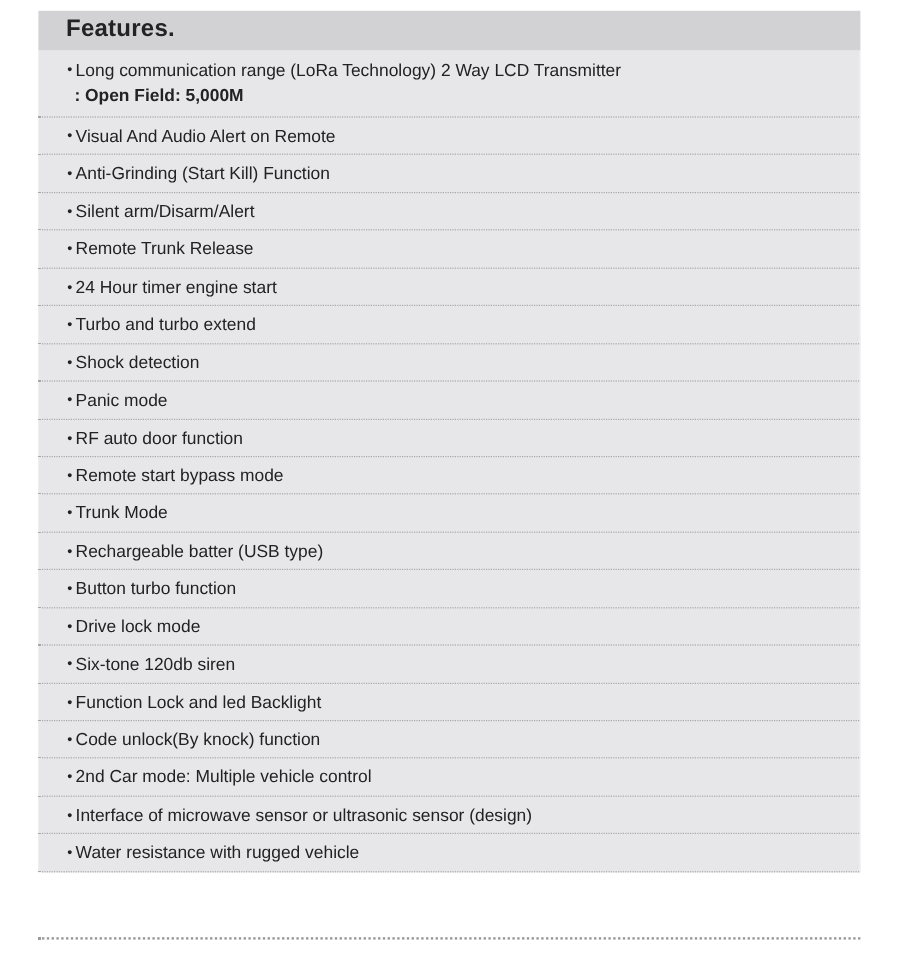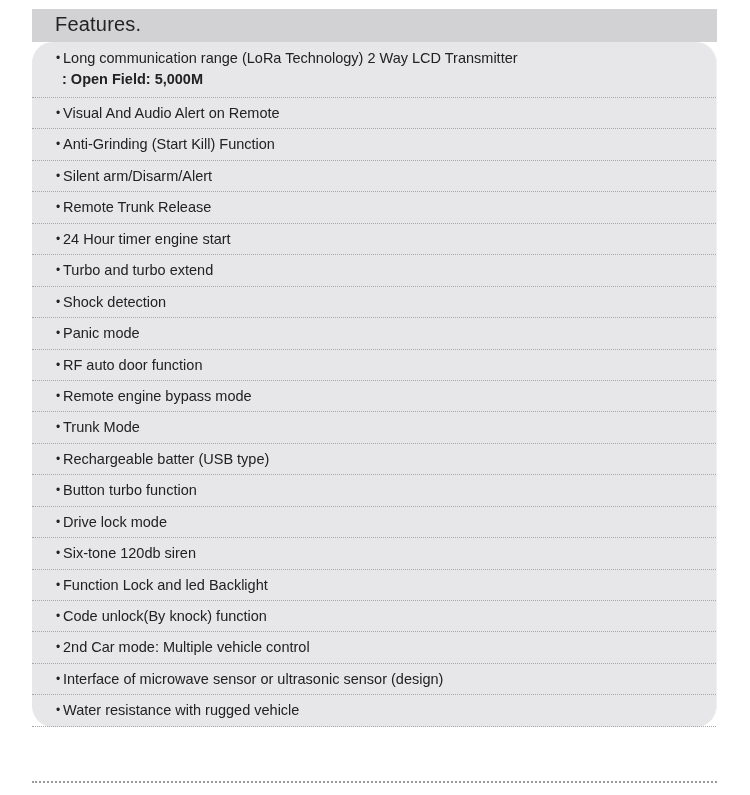--- a/index.html
+++ b/index.html
@@ -1,23 +1,23 @@
 <!DOCTYPE html>
 <html><head>
 <meta charset="utf-8">
 <style>
   html, body { margin: 0; padding: 0; background: #ffffff; }
   body { width: 750px; height: 795px; position: relative; overflow: hidden;
          font-family: "Liberation Sans", sans-serif; color: #222222; }
   .panel { position: absolute; left: 32px; top: 9px; width: 685px; }
   .header { height: 33px; background: #d2d2d4; position: relative; }
   .header-title { position: absolute; left: 23px; top: 4px; font-size: 20px;
-                  font-weight: normal; color: #232323; letter-spacing: 0.2px; }
+                  font-weight: bold; color: #232323; letter-spacing: 0.2px; }
   .list { background: #e7e6e8; margin: 0; padding: 0; list-style: none;
-          border-right: 1px solid #f0f0f0; border-radius: 21px; }
+          border-right: 1px solid #f0f0f0; }
   .item { position: relative; height: 31.45px; box-sizing: border-box;
           border-bottom: 1px dotted #a7a7a9; font-size: 14.5px;
           line-height: 31px; padding-left: 24px; white-space: nowrap; }
   .item.first { height: 56px; line-height: 21px; padding-top: 6px; }
   .bullet { display: inline-block; width: 7px; font-size: 12px; vertical-align: 1px; }
   .sub { display: block; padding-left: 6px; font-weight: bold; }
   .rule { position: absolute; left: 32px; top: 781px; width: 685px;
           border-top: 2px dotted #9a9a9c; height: 0; }
 </style>
 </head>
@@ -31,21 +31,21 @@
     <li class="item first"><span class="bullet">•</span><span>Long communication range (LoRa Technology) 2 Way LCD Transmitter</span><span class="sub">: Open Field: 5,000M</span></li>
     <li class="item"><span class="bullet">•</span><span>Visual And Audio Alert on Remote</span></li>
     <li class="item"><span class="bullet">•</span><span>Anti-Grinding (Start Kill) Function</span></li>
     <li class="item"><span class="bullet">•</span><span>Silent arm/Disarm/Alert</span></li>
     <li class="item"><span class="bullet">•</span><span>Remote Trunk Release</span></li>
     <li class="item"><span class="bullet">•</span><span>24 Hour timer engine start</span></li>
     <li class="item"><span class="bullet">•</span><span>Turbo and turbo extend</span></li>
     <li class="item"><span class="bullet">•</span><span>Shock detection</span></li>
     <li class="item"><span class="bullet">•</span><span>Panic mode</span></li>
     <li class="item"><span class="bullet">•</span><span>RF auto door function</span></li>
-    <li class="item"><span class="bullet">•</span><span>Remote engine bypass mode</span></li>
+    <li class="item"><span class="bullet">•</span><span>Remote start bypass mode</span></li>
     <li class="item"><span class="bullet">•</span><span>Trunk Mode</span></li>
     <li class="item"><span class="bullet">•</span><span>Rechargeable batter (USB type)</span></li>
     <li class="item"><span class="bullet">•</span><span>Button turbo function</span></li>
     <li class="item"><span class="bullet">•</span><span>Drive lock mode</span></li>
     <li class="item"><span class="bullet">•</span><span>Six-tone 120db siren</span></li>
     <li class="item"><span class="bullet">•</span><span>Function Lock and led Backlight</span></li>
     <li class="item"><span class="bullet">•</span><span>Code unlock(By knock) function</span></li>
     <li class="item"><span class="bullet">•</span><span>2nd Car mode: Multiple vehicle control</span></li>
     <li class="item"><span class="bullet">•</span><span>Interface of microwave sensor or ultrasonic sensor (design)</span></li>
     <li class="item"><span class="bullet">•</span><span>Water resistance with rugged vehicle</span></li>

